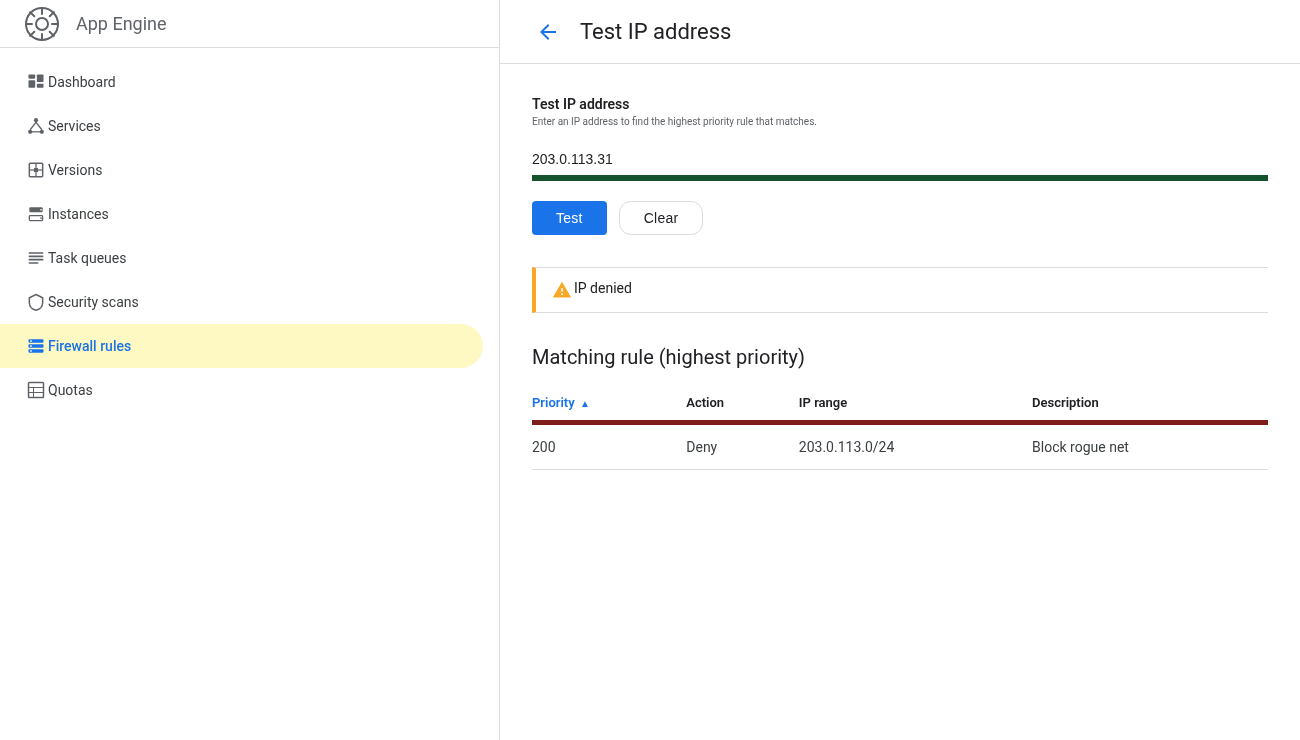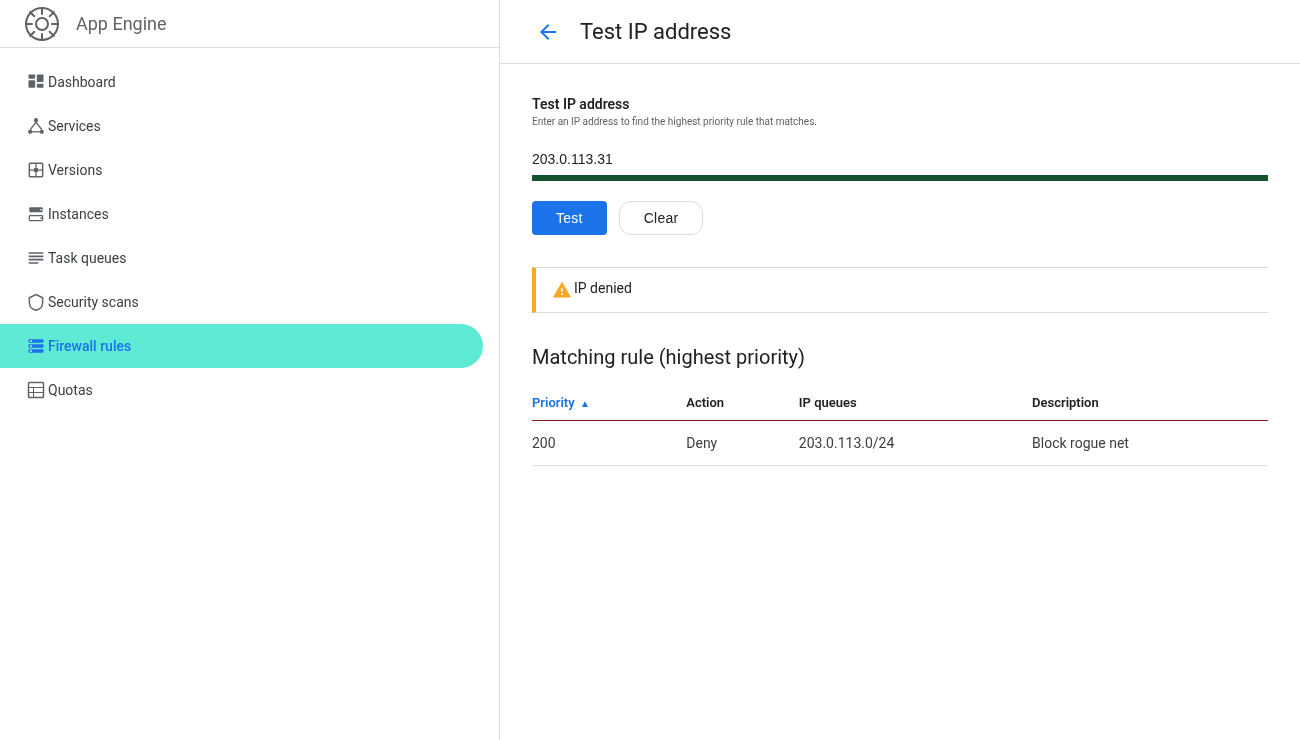--- a/index.html
+++ b/index.html
@@ -50,21 +50,21 @@
       align-items: center;
       padding: 10px 24px;
       cursor: pointer;
       color: #3c4043;
       font-size: 14px;
       font-weight: 400;
       border-radius: 0 24px 24px 0;
       margin-right: 16px;
     }
     .nav-item.active {
-      background: #5eead4;
+      background: #fef9c3;
       color: #1a73e8;
       font-weight: 500;
     }
     .nav-item.active .nav-icon svg {
       fill: #1a73e8;
     }
     .nav-icon {
       width: 24px;
       height: 24px;
       display: flex;
@@ -199,21 +199,21 @@
       font-size: 20px;
       font-weight: 400;
       color: #202124;
       margin-bottom: 16px;
     }
     .rule-table {
       width: 100%;
       border-collapse: collapse;
     }
     .rule-table thead tr {
-      border-bottom: 1px solid #7f1d1d;
+      border-bottom: 5px solid #7f1d1d;
     }
     .rule-table th {
       text-align: left;
       padding: 10px 16px 10px 0;
       font-size: 13px;
       font-weight: 600;
       color: #202124;
     }
     .rule-table th.sorted {
       color: #1a73e8;
@@ -387,21 +387,21 @@
     <div>
       <h2 class="matching-rule-title">Matching rule (highest priority)</h2>
       <table class="rule-table">
         <thead>
           <tr>
             <th class="sorted">
               <span>Priority</span>
               <span class="sort-arrow">▲</span>
             </th>
             <th>Action</th>
-            <th>IP queues</th>
+            <th>IP range</th>
             <th>Description</th>
           </tr>
         </thead>
         <tbody>
           <tr>
             <td>200</td>
             <td>Deny</td>
             <td>203.0.113.0/24</td>
             <td>Block rogue net</td>
           </tr>

